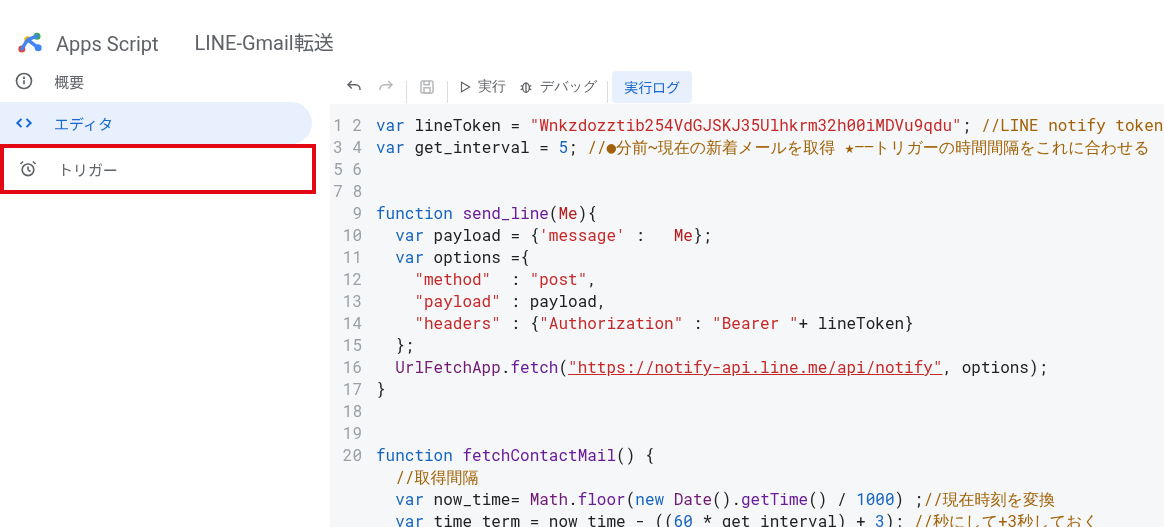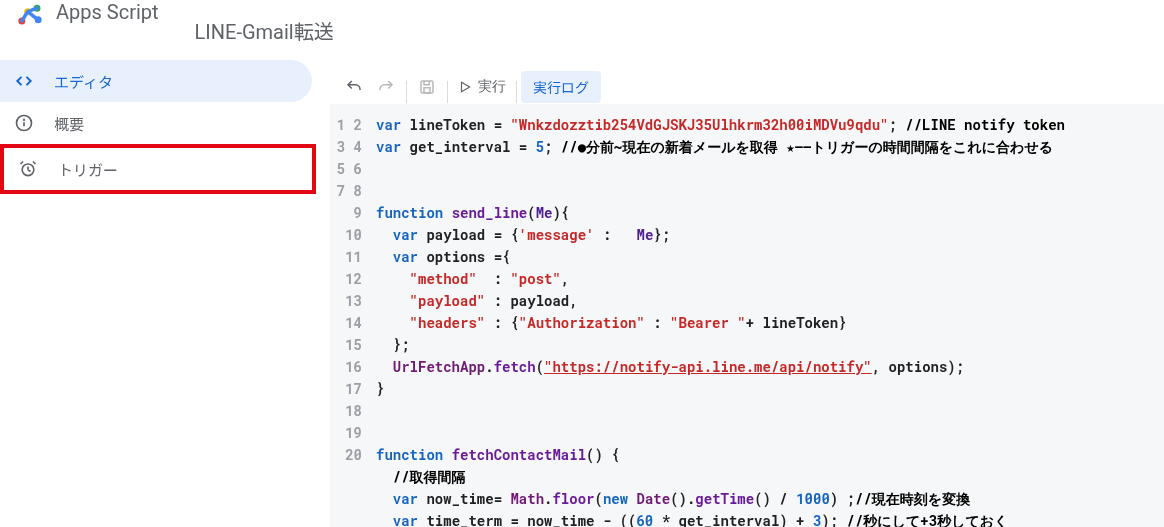--- a/index.html
+++ b/index.html
@@ -7,21 +7,21 @@
     font-family: "Roboto", "Noto Sans JP", Arial, sans-serif;
     font-size: 14px;
     color: #3c4043;
     background: #fff;
     width: 1164px;
     height: 527px;
     overflow: hidden;
   }
   .header {
     display: flex;
-    align-items: flex-start;
+    align-items: flex-end;
     height: 56px;
     padding: 0 16px;
     gap: 12px;
   }
   .logo {
     width: 28px; height: 28px;
     position: relative;
   }
   .logo svg { width: 100%; height: 100%; }
   .brand {
@@ -119,48 +119,47 @@
     display: inline-flex;
     align-items: center;
     font-size: 14px;
     cursor: pointer;
   }
   .editor {
     flex: 1;
     background: #f6f7f8;
     display: flex;
     font-family: "Roboto Mono", Consolas, monospace;
-    font-size: 14px;
+    font-size: 16px;
     line-height: 22px;
     padding-top: 10px;
     overflow: hidden;
-    font-weight: bold;
   }
   .gutter {
     width: 46px;
     text-align: right;
     color: #9aa0a6;
     padding-right: 14px;
     user-select: none;
     flex-shrink: 0;
   }
   .code {
     flex: 1;
     white-space: pre;
     overflow: hidden;
     color: #202124;
   }
   .tok-kw   { color: #1565c0; }
   .tok-str  { color: #c62828; }
   .tok-url  { color: #c62828; text-decoration: underline; }
   .tok-num  { color: #1565c0; }
-  .tok-cmt  { color: #000000; }
+  .tok-cmt  { color: #a16207; }
   .tok-fn   { color: #6a1b9a; }
   .tok-type { color: #701a75; }
-  .tok-param{ color: #4c1d95; }
+  .tok-param{ color: #b91c1c; }
 </style>
 </head>
 <body>
 
 <div class="header">
   <span class="logo">
     <svg viewBox="0 0 24 24">
       <circle cx="5" cy="18" r="3" fill="#ea4335"></circle>
       <circle cx="10" cy="10" r="3" fill="#fbbc04"></circle>
       <circle cx="18" cy="7" r="3" fill="#34a853"></circle>
@@ -168,39 +167,39 @@
       <path d="M5 18 L10 10 L18 7 M10 10 L19 17" stroke="#4285f4" stroke-width="3" fill="none" stroke-linecap="round"></path>
     </svg>
   </span>
   <span class="brand">Apps Script</span>
   <span class="proj-title">LINE-Gmail転送</span>
 </div>
 
 <div class="body">
   <nav class="sidebar">
 
-    <div class="nav-item active">
-      <span class="icon">
-        <svg viewBox="0 0 24 24" width="20" height="20" fill="none" stroke="currentColor" stroke-width="2.4">
-            <polyline points="9 7 4 12 9 17"></polyline>
-            <polyline points="15 7 20 12 15 17"></polyline>
-          </svg>
-      </span>
-      <span>エディタ</span>
-    </div>
-
     <div class="nav-item">
       <span class="icon">
         <svg viewBox="0 0 24 24" width="20" height="20" fill="none" stroke="currentColor" stroke-width="2">
             <circle cx="12" cy="12" r="9"></circle>
             <line x1="12" y1="11" x2="12" y2="16"></line>
             <circle cx="12" cy="8" r="0.5" fill="currentColor"></circle>
           </svg>
       </span>
       <span>概要</span>
+    </div>
+
+    <div class="nav-item active">
+      <span class="icon">
+        <svg viewBox="0 0 24 24" width="20" height="20" fill="none" stroke="currentColor" stroke-width="2.4">
+            <polyline points="9 7 4 12 9 17"></polyline>
+            <polyline points="15 7 20 12 15 17"></polyline>
+          </svg>
+      </span>
+      <span>エディタ</span>
     </div>
 
     <div class="highlight-box">
       <div class="nav-item" style="margin-right:16px">
         <span class="icon">
           <svg viewBox="0 0 24 24" width="20" height="20" fill="none" stroke="currentColor" stroke-width="2">
               <circle cx="12" cy="13" r="7"></circle>
               <line x1="12" y1="13" x2="12" y2="9"></line>
               <line x1="12" y1="13" x2="15" y2="15"></line>
               <line x1="6" y1="3" x2="3" y2="6"></line>
@@ -236,20 +235,31 @@
             <polyline points="8 4 8 9 15 9 15 4"></polyline>
             <rect x="8" y="13" width="8" height="7"></rect>
           </svg>
       </button>
       <span class="divider"></span>
       <button class="tbtn">
         <svg width="14" height="14" viewBox="0 0 24 24" fill="none" stroke="currentColor" stroke-width="2">
             <polygon points="6 4 20 12 6 20 6 4"></polygon>
           </svg>
         <span>実行</span>
+      </button>
+      <button class="tbtn">
+        <svg width="16" height="16" viewBox="0 0 24 24" fill="none" stroke="currentColor" stroke-width="2">
+            <ellipse cx="12" cy="13" rx="5" ry="7"></ellipse>
+            <line x1="12" y1="6" x2="12" y2="20"></line>
+            <line x1="4" y1="10" x2="7" y2="11"></line>
+            <line x1="20" y1="10" x2="17" y2="11"></line>
+            <line x1="4" y1="16" x2="7" y2="15"></line>
+            <line x1="20" y1="16" x2="17" y2="15"></line>
+          </svg>
+        <span>デバッグ</span>
       </button>
       <span class="divider"></span>
       <div class="log-btn">
         <span>実行ログ</span>
       </div>
     </div>
 
     <div class="editor">
       <div class="gutter" id="gutter">1
 2

